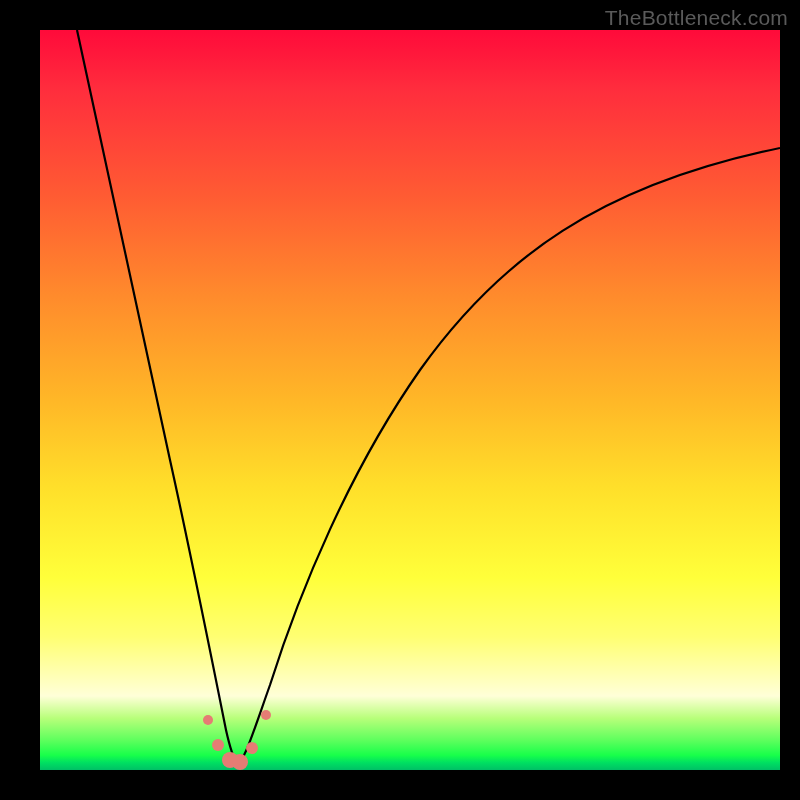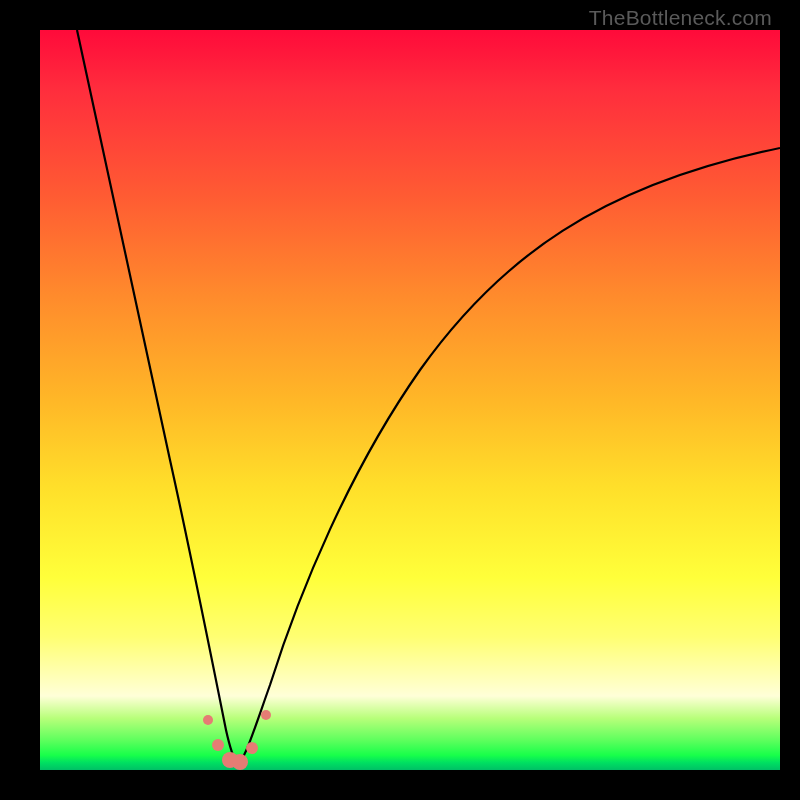--- a/index.html
+++ b/index.html
@@ -37,21 +37,21 @@
       #b8ff7a 93%,
       #5dff5d 96%,
       #18ff4a 98%,
       #00e061 99%,
       #00c066 100%
     );
   }
   .watermark {
     position: absolute;
     top: 6px;
-    right: 28px;
+    right: 12px;
     font-size: 21px;
     font-weight: 500;
     color: #5a5a5a;
     letter-spacing: 0.2px;
     user-select: none;
   }
   svg.curve {
     position: absolute;
     inset: 0;
     width: 740px;

